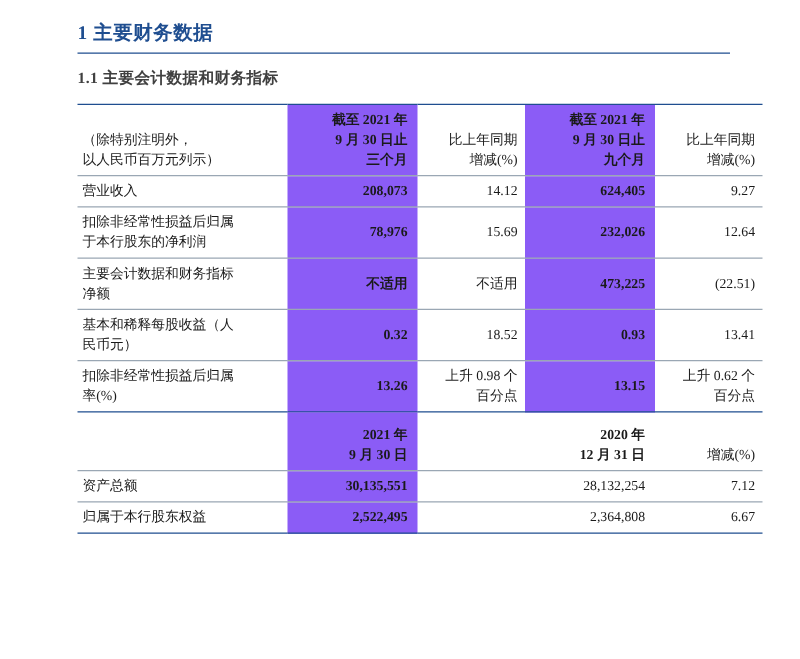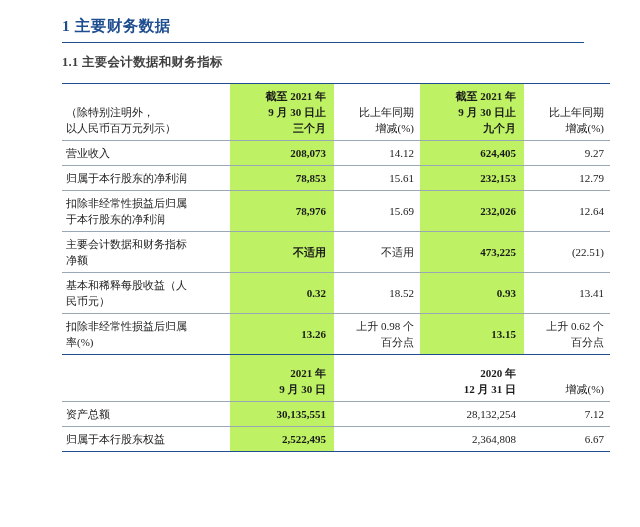--- a/index.html
+++ b/index.html
@@ -66,21 +66,21 @@
   .cell-num {
     text-align: right;
     font-weight: bold;
     padding-right: 8px !important;
   }
   .cell-pct {
     text-align: right;
     padding-right: 6px !important;
   }
   .shade {
-    background: #bef264;
+    background: #8b5cf6;
   }
   .hdr td {
     font-weight: bold;
     text-align: right;
     vertical-align: bottom;
     padding-bottom: 5px;
     line-height: 15px;
   }
   .hdr td.cell-label {
     font-weight: normal;
@@ -158,27 +158,20 @@
 
       <tr class="mid-line">
         <td class="cell-label">营业收入</td>
         <td class="shade cell-num">208,073</td>
         <td class="cell-pct">14.12</td>
         <td class="shade cell-num">624,405</td>
         <td class="cell-pct">9.27</td>
       </tr>
 
 
-      <tr class="mid-line">
-        <td class="cell-label">归属于本行股东的净利润</td>
-        <td class="shade cell-num">78,853</td>
-        <td class="cell-pct">15.61</td>
-        <td class="shade cell-num">232,153</td>
-        <td class="cell-pct">12.79</td>
-      </tr>
 
       <tr class="mid-line">
         <td class="cell-label tight">
           <div>扣除非经常性损益后归属</div>
           <div>于本行股东的净利润</div>
         </td>
         <td class="shade cell-num">78,976</td>
         <td class="cell-pct">15.69</td>
         <td class="shade cell-num">232,026</td>
         <td class="cell-pct">12.64</td>

